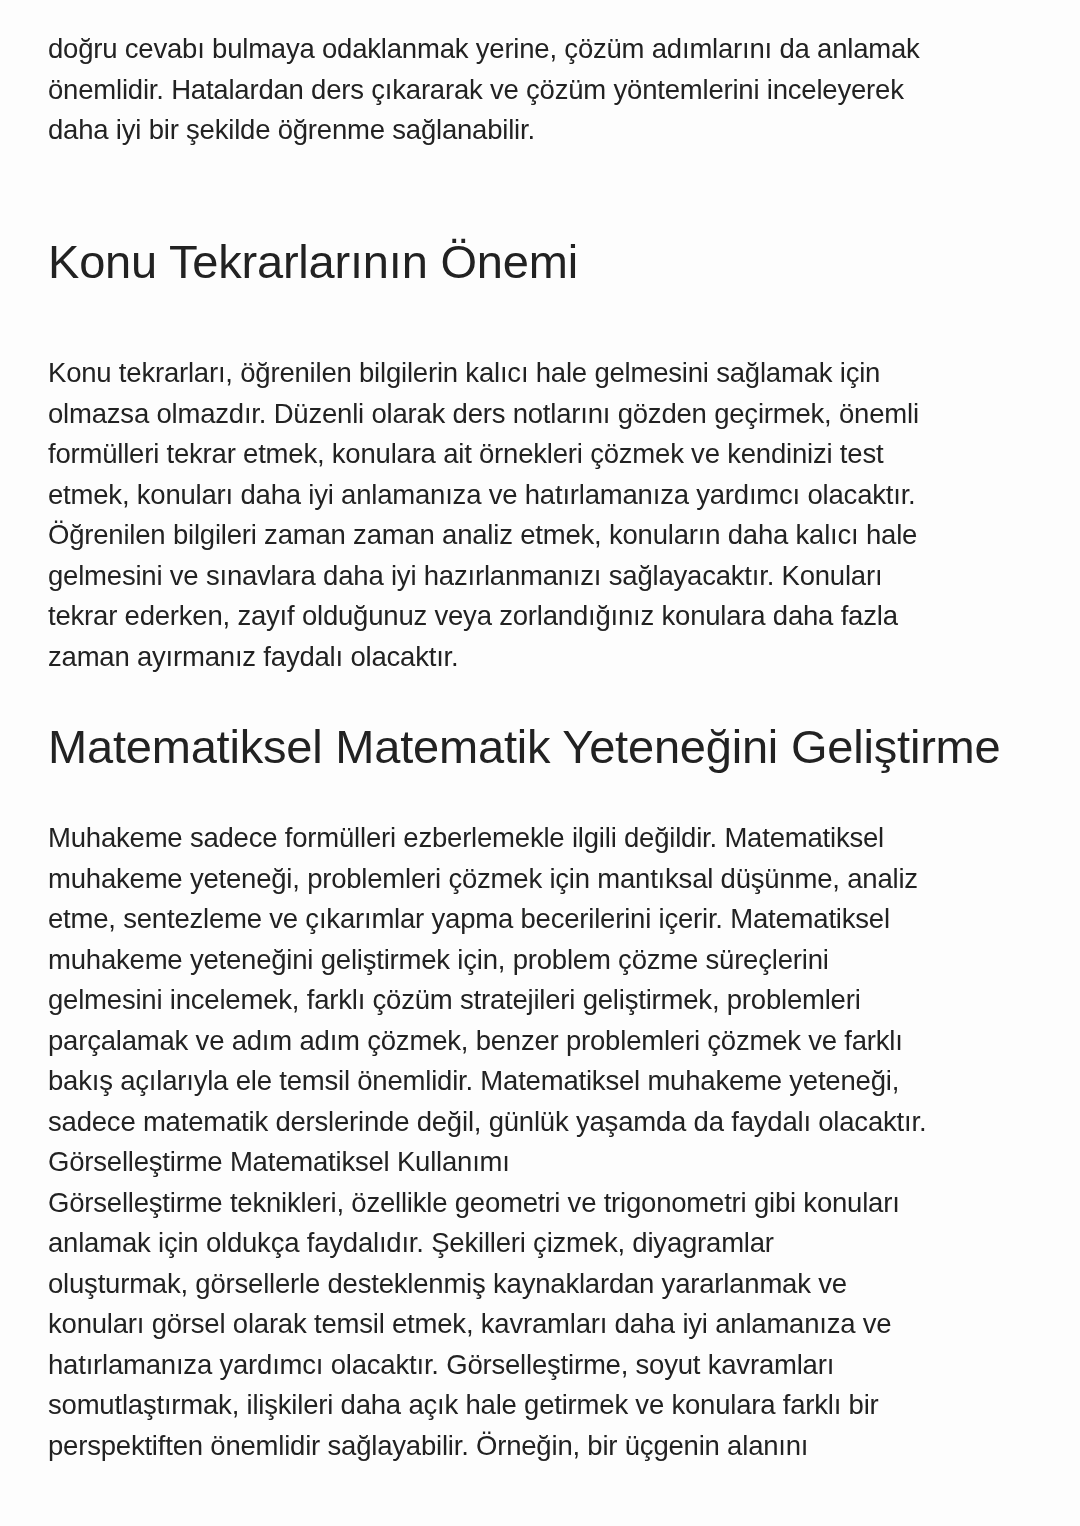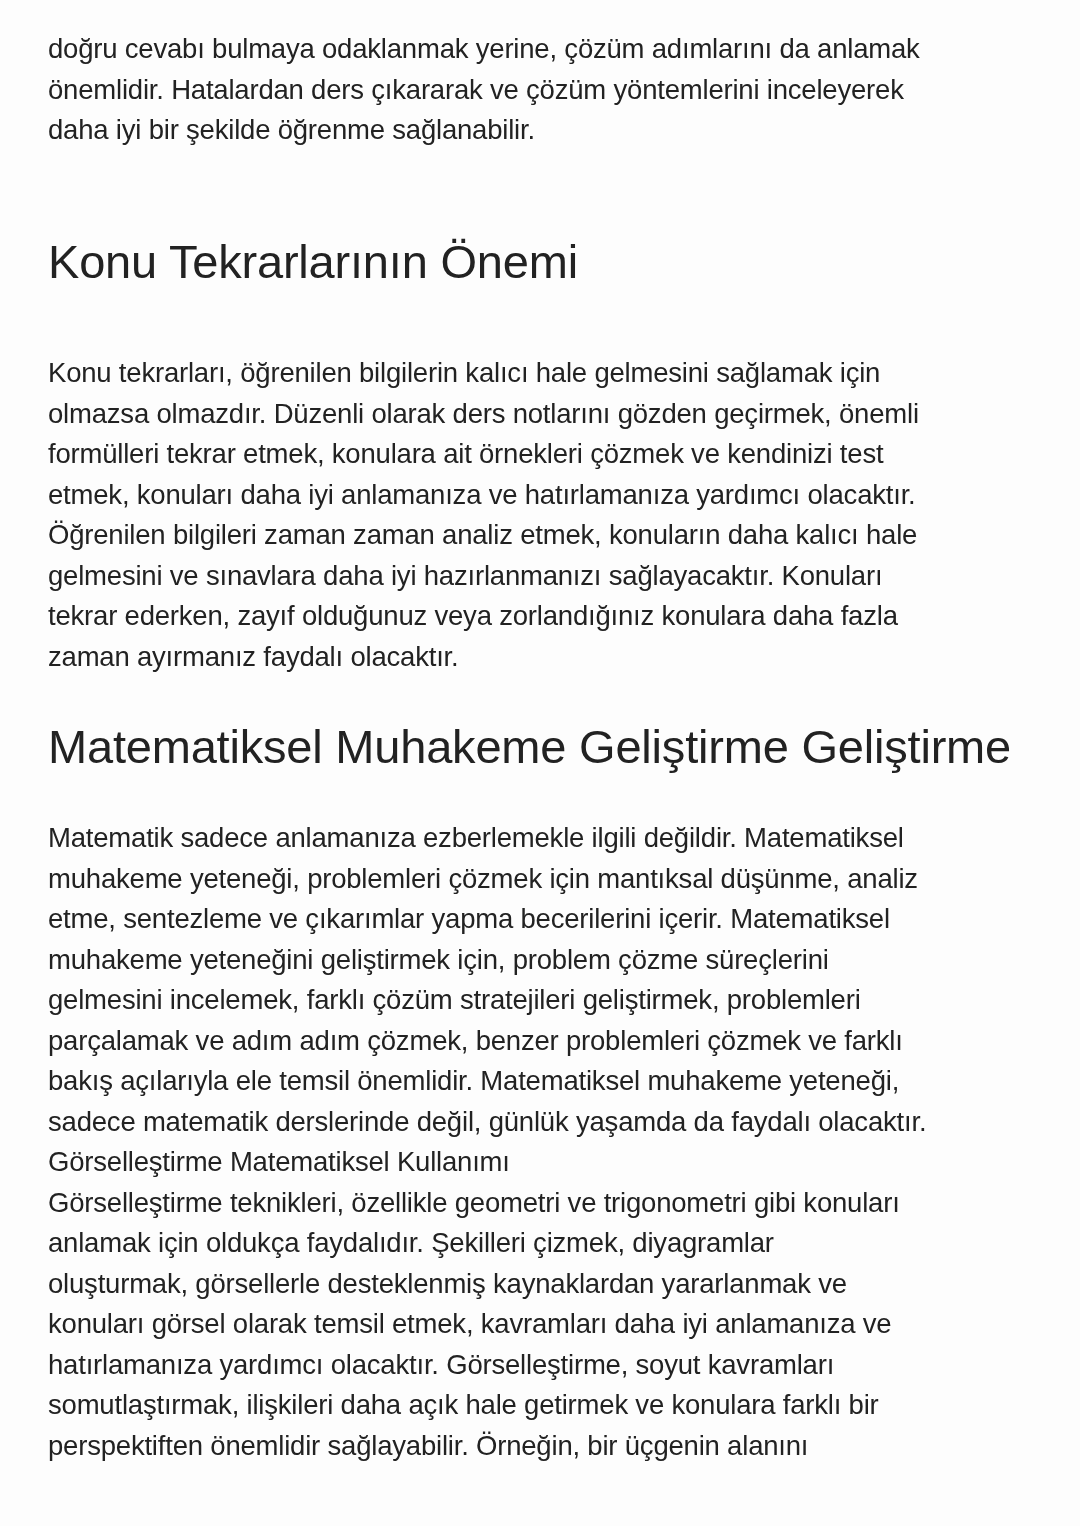--- a/index.html
+++ b/index.html
@@ -54,24 +54,24 @@
     <div class="line" style="top:353px">Konu tekrarları, öğrenilen bilgilerin kalıcı hale gelmesini sağlamak için</div>
     <div class="line" style="top:394px">olmazsa olmazdır. Düzenli olarak ders notlarını gözden geçirmek, önemli</div>
     <div class="line" style="top:434px">formülleri tekrar etmek, konulara ait örnekleri çözmek ve kendinizi test</div>
     <div class="line" style="top:475px">etmek, konuları daha iyi anlamanıza ve hatırlamanıza yardımcı olacaktır.</div>
     <div class="line" style="top:515px">Öğrenilen bilgileri zaman zaman analiz etmek, konuların daha kalıcı hale</div>
     <div class="line" style="top:556px">gelmesini ve sınavlara daha iyi hazırlanmanızı sağlayacaktır. Konuları</div>
     <div class="line" style="top:596px">tekrar ederken, zayıf olduğunuz veya zorlandığınız konulara daha fazla</div>
     <div class="line" style="top:637px">zaman ayırmanız faydalı olacaktır.</div>
   </div>
 
-  <h2 class="h2" style="top:722px">Matematiksel Muhakeme Geliştirme Geliştirme</h2>
+  <h2 class="h2" style="top:722px">Matematiksel Matematik Yeteneğini Geliştirme</h2>
 
   <div>
-    <div class="line" style="top:818px">Matematik sadece anlamanıza ezberlemekle ilgili değildir. Matematiksel</div>
+    <div class="line" style="top:818px">Muhakeme sadece formülleri ezberlemekle ilgili değildir. Matematiksel</div>
     <div class="line" style="top:859px">muhakeme yeteneği, problemleri çözmek için mantıksal düşünme, analiz</div>
     <div class="line" style="top:899px">etme, sentezleme ve çıkarımlar yapma becerilerini içerir. Matematiksel</div>
     <div class="line" style="top:940px">muhakeme yeteneğini geliştirmek için, problem çözme süreçlerini</div>
     <div class="line" style="top:980px">gelmesini incelemek, farklı çözüm stratejileri geliştirmek, problemleri</div>
     <div class="line" style="top:1021px">parçalamak ve adım adım çözmek, benzer problemleri çözmek ve farklı</div>
     <div class="line" style="top:1061px">bakış açılarıyla ele temsil önemlidir. Matematiksel muhakeme yeteneği,</div>
     <div class="line" style="top:1102px">sadece matematik derslerinde değil, günlük yaşamda da faydalı olacaktır.</div>
     <div class="line" style="top:1142px">Görselleştirme Matematiksel Kullanımı</div>
     <div class="line" style="top:1183px">Görselleştirme teknikleri, özellikle geometri ve trigonometri gibi konuları</div>
     <div class="line" style="top:1223px">anlamak için oldukça faydalıdır. Şekilleri çizmek, diyagramlar</div>

